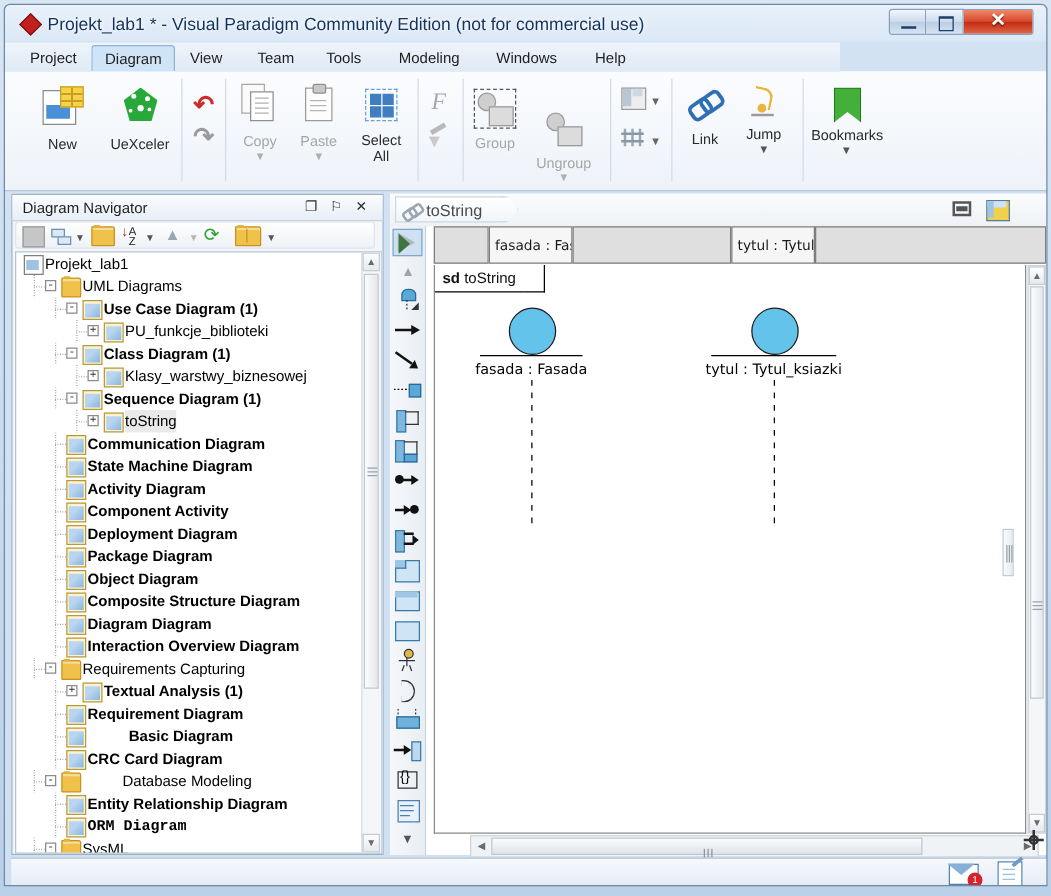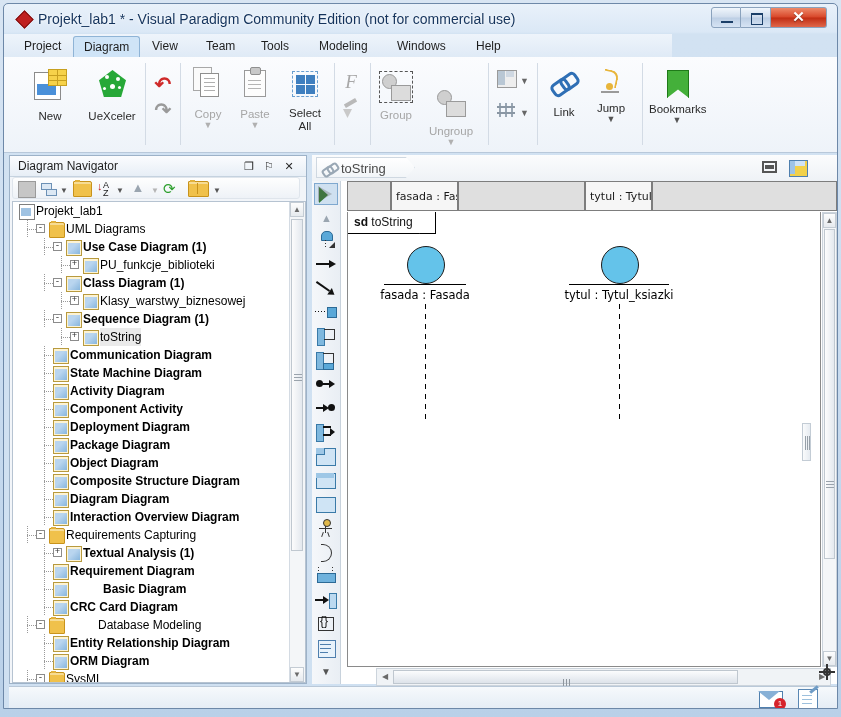--- a/index.html
+++ b/index.html
@@ -695,21 +695,21 @@
             <div class="tnode" style="top: 432px;">
               <span class="dotv" style="left: 31px; top: 0px; height: 18px;"></span>
               <span class="doth" style="left: 31px; top: 9px; width: 9px;"></span>
               <span class="ticon ic-dg" style="left: 40px;"></span>
               <span class="tlabel bold" style="left: 57px;">Entity Relationship Diagram</span>
             </div>
             <div class="tnode" style="top: 450px;">
               <span class="dotv" style="left: 31px; top: 0px; height: 18px;"></span>
               <span class="doth" style="left: 31px; top: 9px; width: 9px;"></span>
               <span class="ticon ic-dg" style="left: 40px;"></span>
-              <span class="tlabel bold" style="left: 57px;">ORM Diagram</span>
+              <span class="tlabel bold" style="left: 57px; font-family: Liberation Mono, monospace;">ORM Diagram</span>
             </div>
             <div class="tnode" style="top: 468px;">
               <span class="exp" style="left: 23px;">-</span>
               <span class="dotv" style="left: 14px; top: 0px; height: 18px;"></span>
               <span class="doth" style="left: 14px; top: 9px; width: 9px;"></span>
               <span class="ticon ic-folder" style="left: 36px;"></span>
               <span class="tlabel" style="left: 53px;">SysML</span>
             </div>
           </div>
         <div id="tree-sb">

